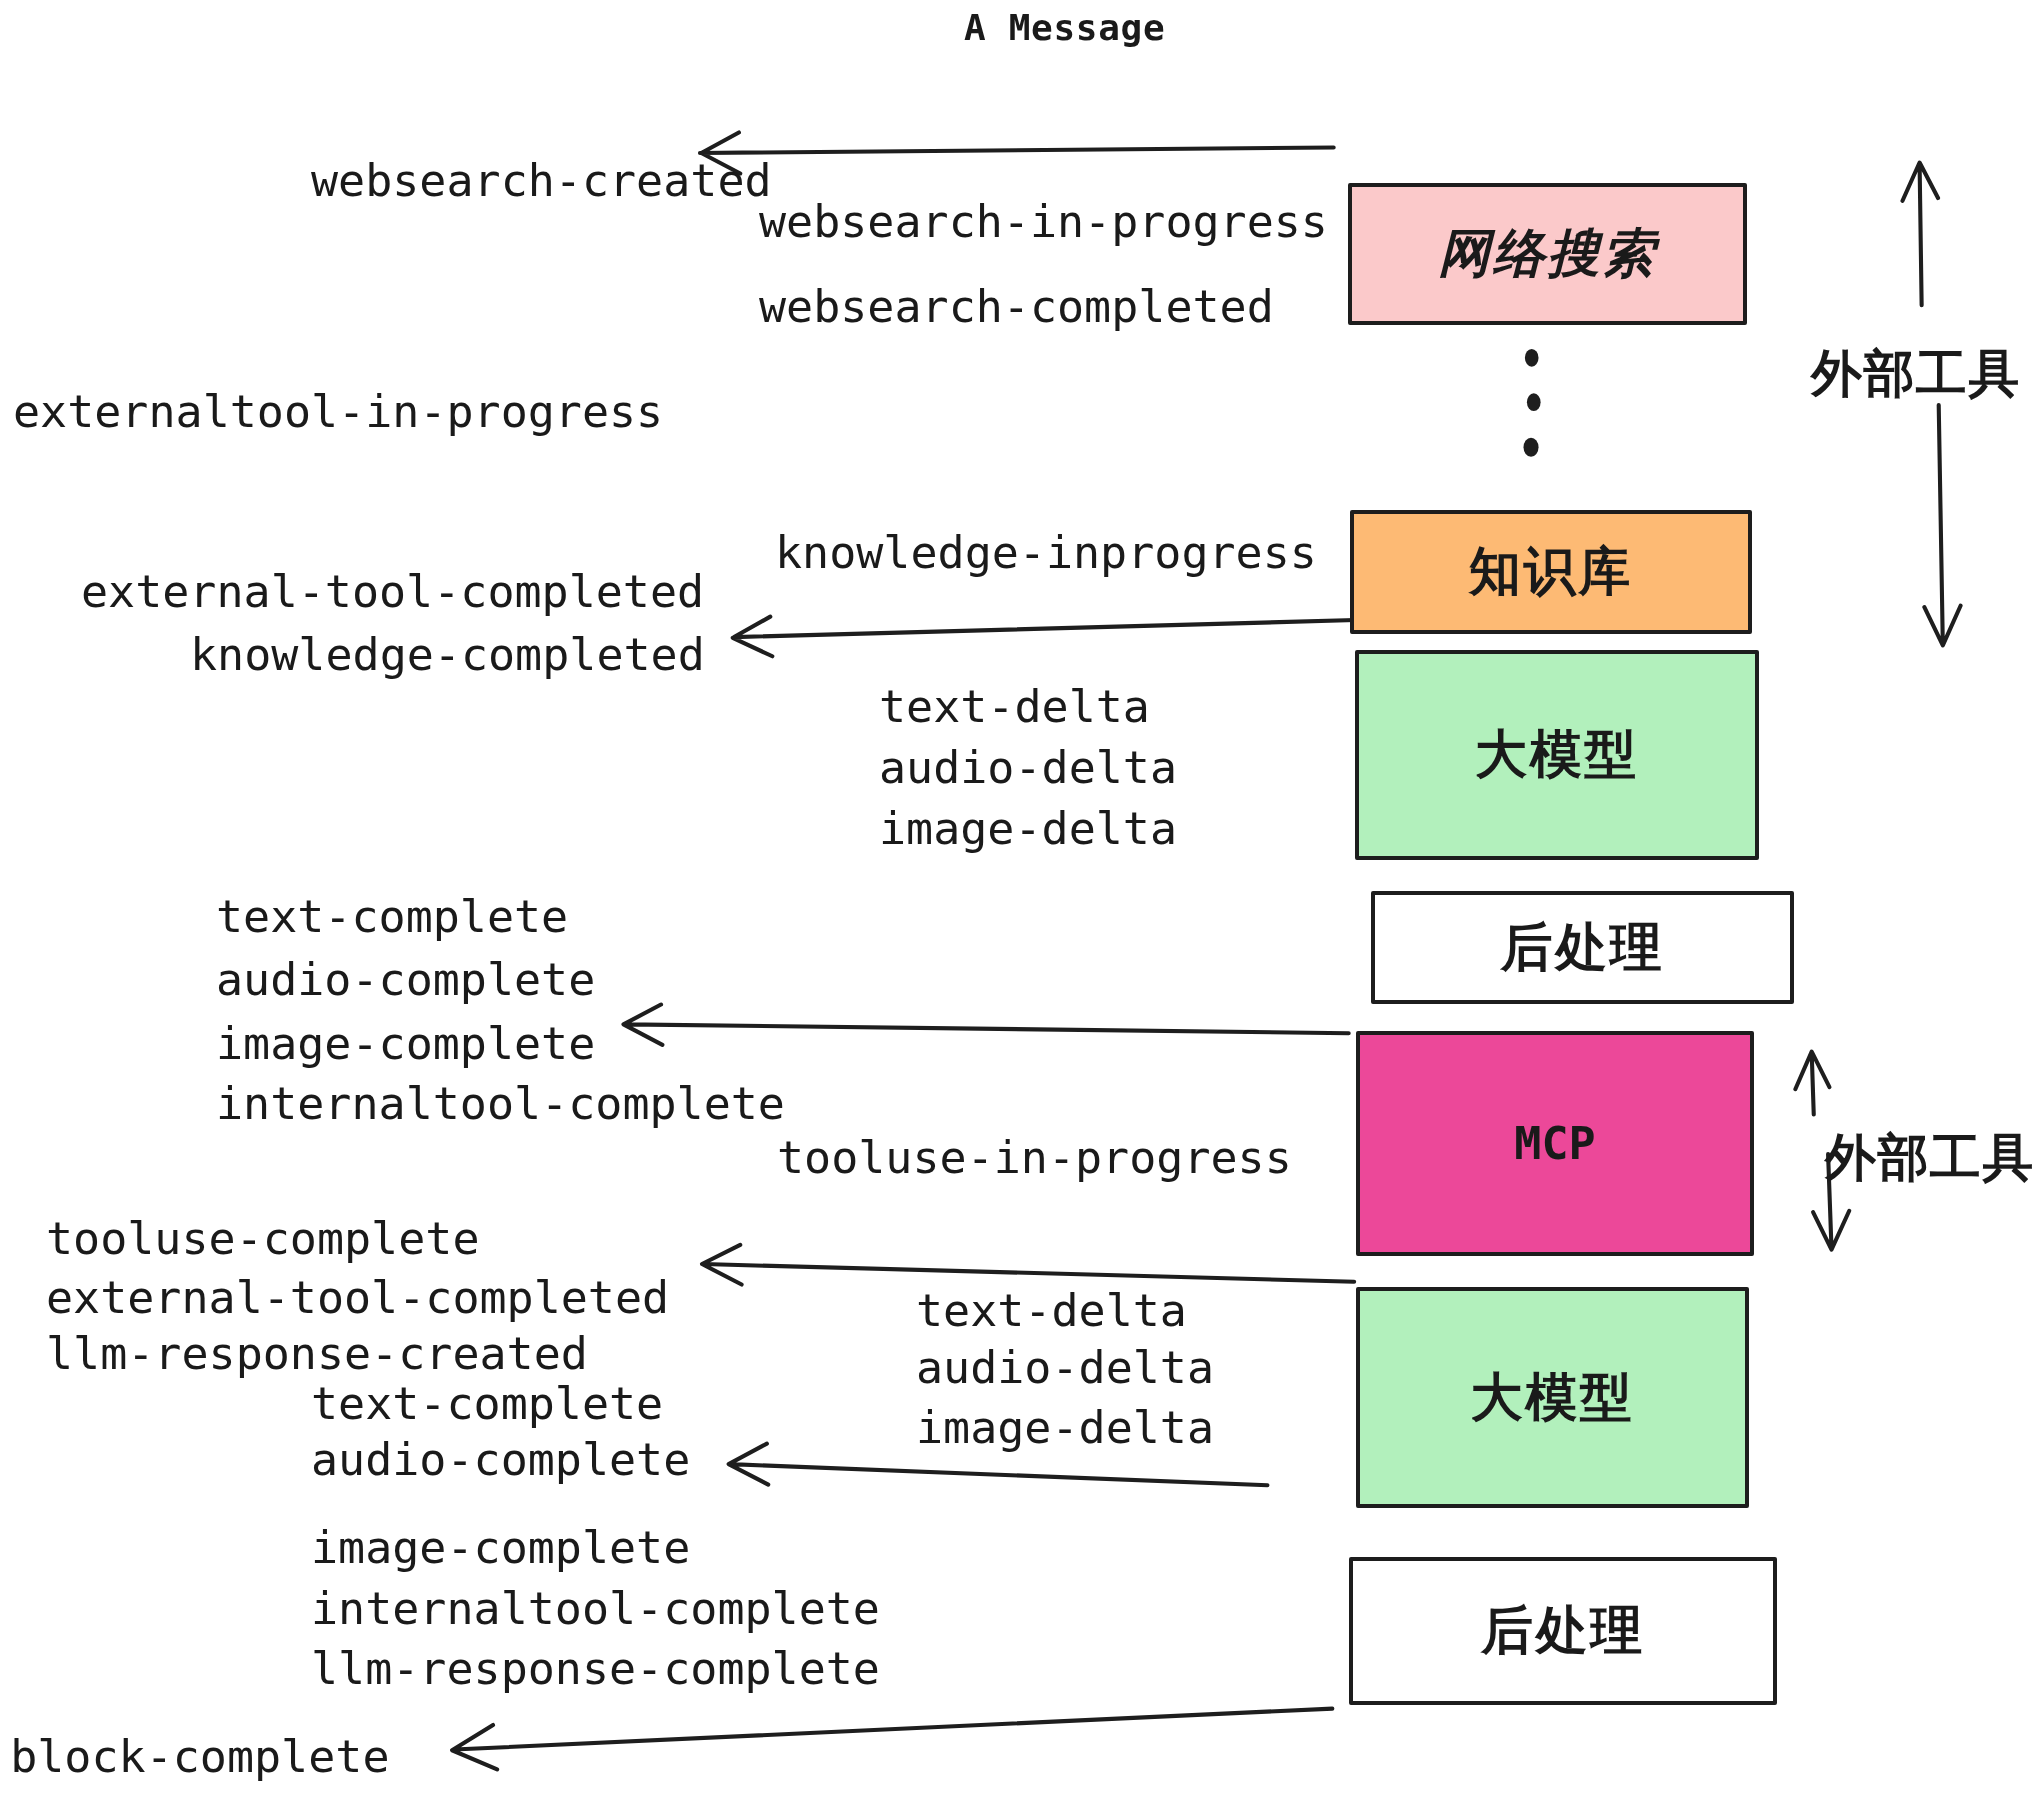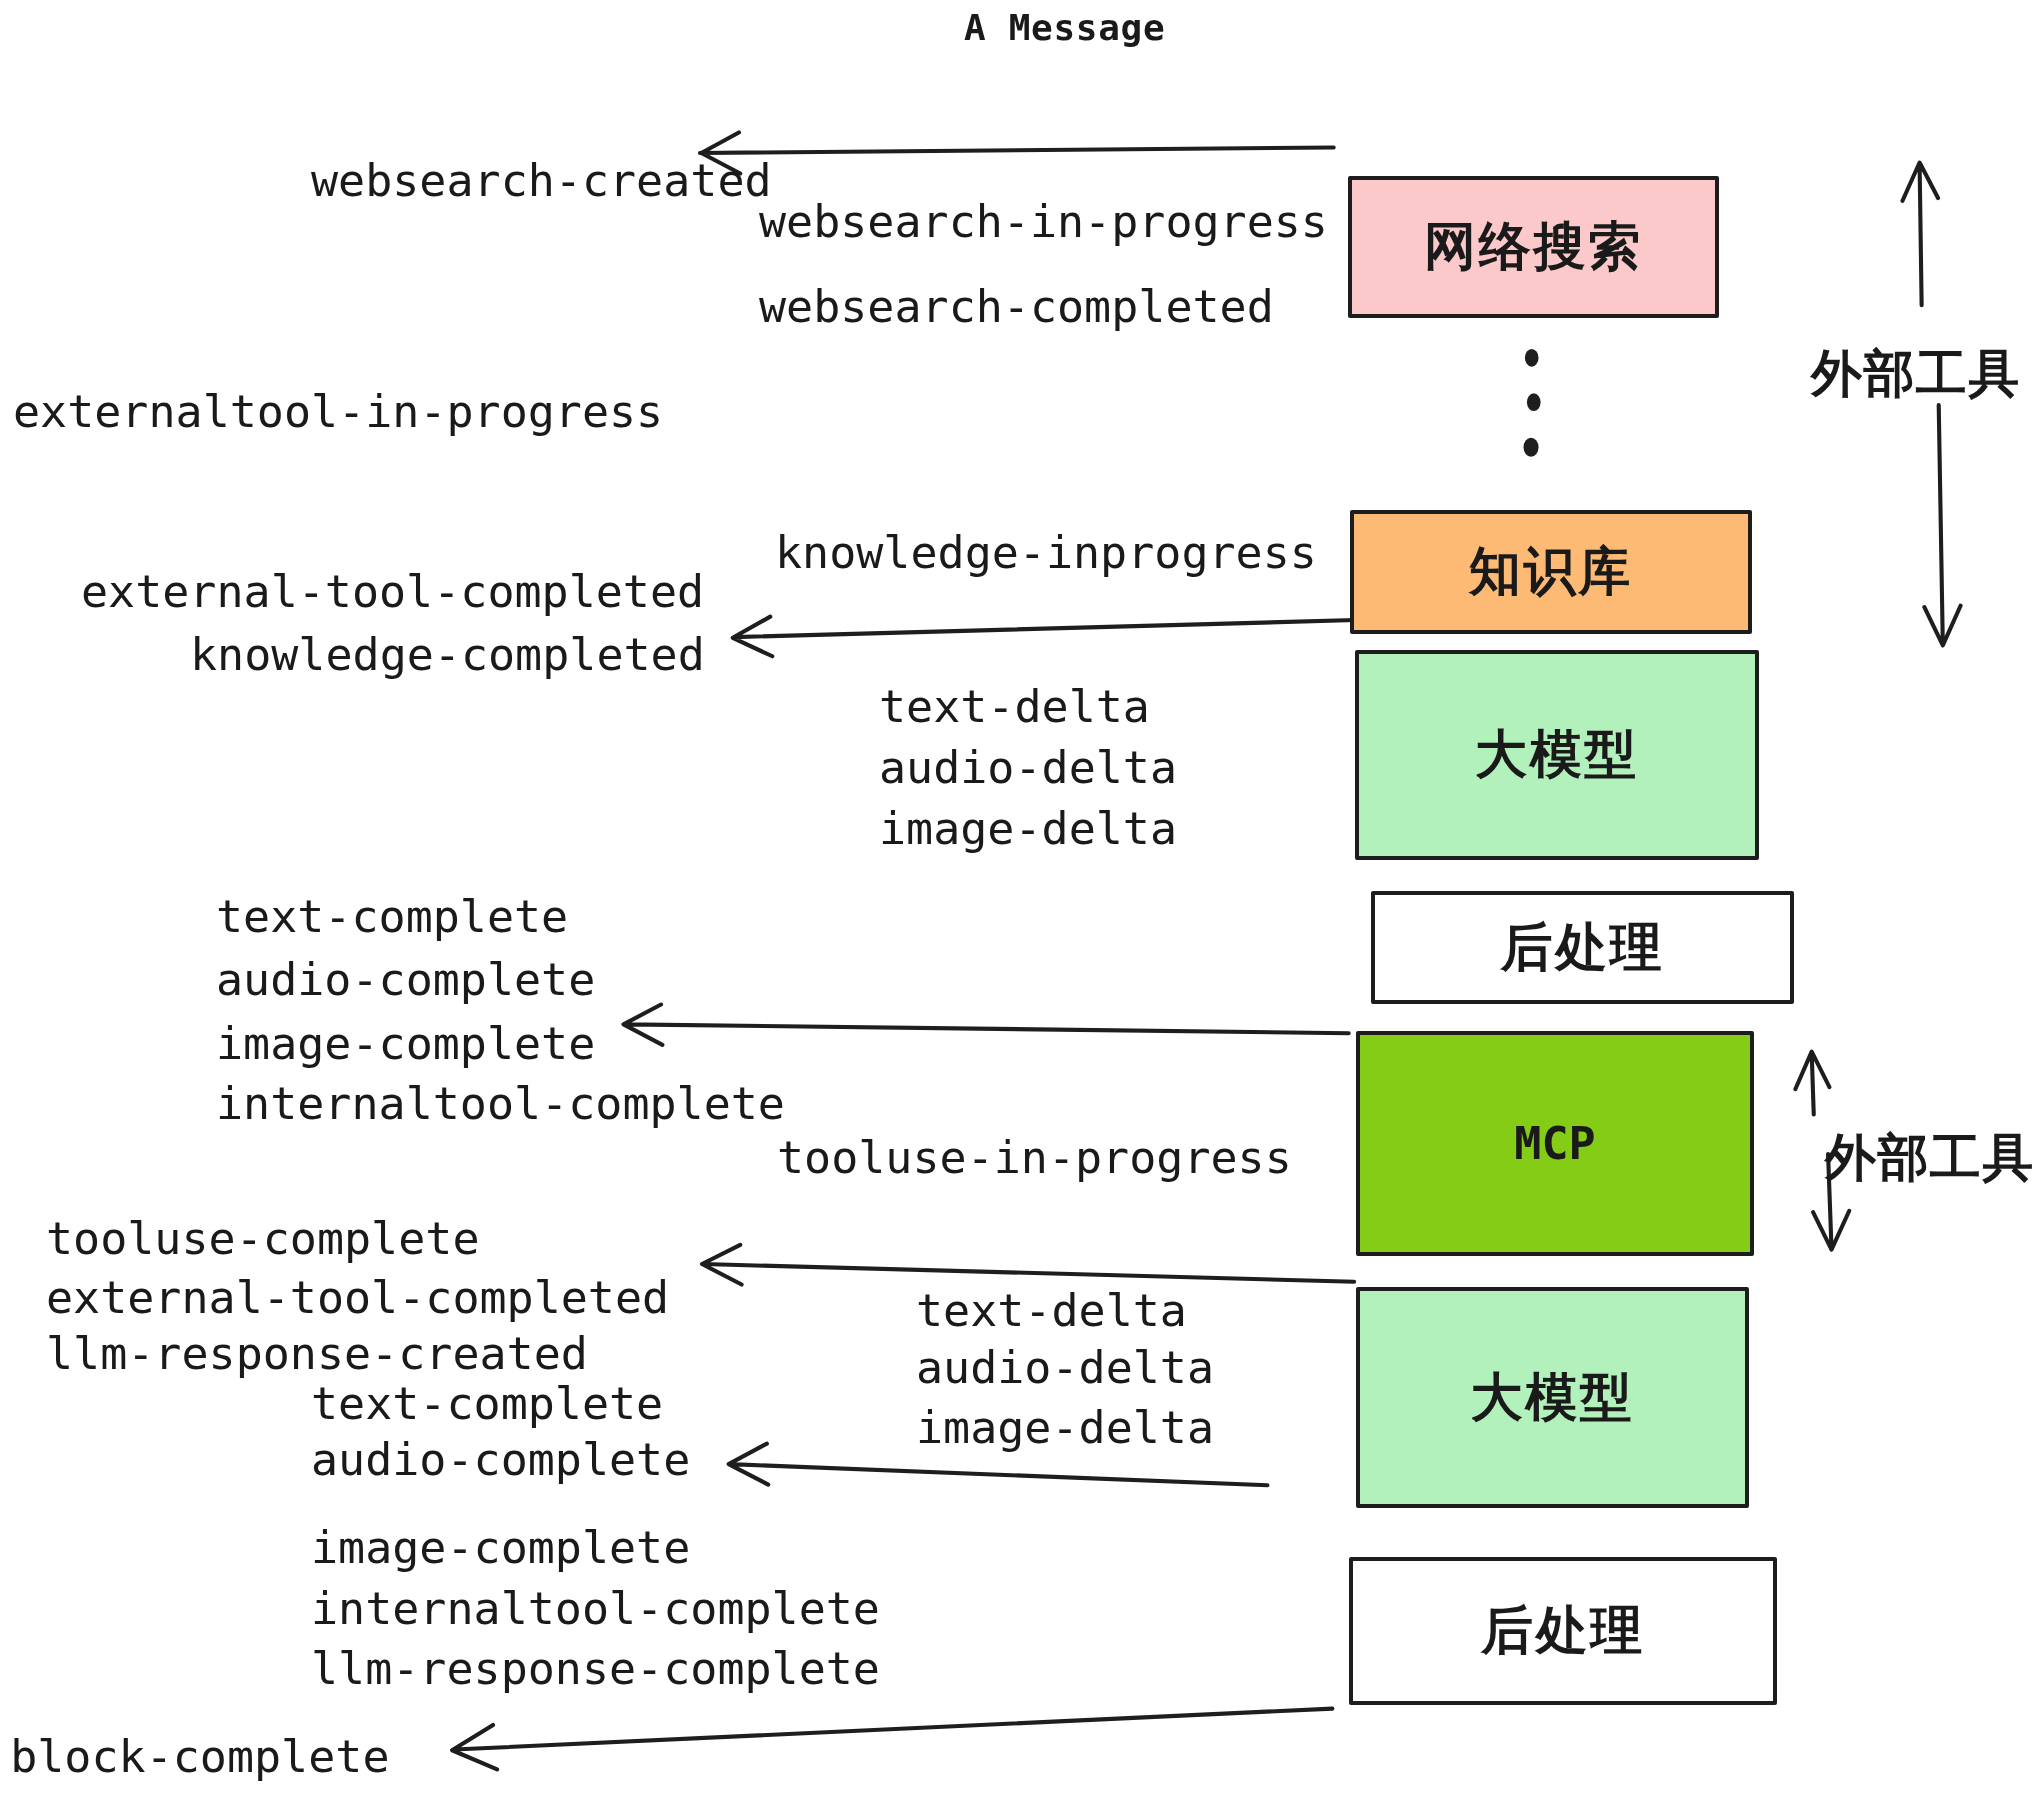--- a/index.html
+++ b/index.html
@@ -42,21 +42,21 @@
     font-weight:600;
     letter-spacing:2.7px;
     white-space:nowrap;
   }
   .box .mono-label{
     font-family:"DejaVu Sans Mono", monospace;
     font-size:45px;
     font-weight:600;
     white-space:nowrap;
   }
-  .box-websearch{left:1348px; top:176px;  width:371px; height:142px;}
+  .box-websearch{left:1348px; top:183px;  width:399px; height:142px;font-style:italic;}
   .box-knowledge{left:1350px; top:510px;  width:402px; height:124px;}
   .box-llm-1    {left:1355px; top:650px;  width:404px; height:210px;}
   .box-post-1   {left:1371px; top:891px; width:423px; height:113px; background:#ffffff;}
   .box-mcp      {left:1356px; top:1031px; width:398px; height:225px;}
   .box-llm-2    {left:1356px; top:1287px; width:393px; height:221px;}
   .box-post-2   {left:1349px; top:1557px; width:428px; height:148px; background:#ffffff;}
   .side-note{
     position:absolute;
     font-family:"DejaVu Sans", sans-serif;
     font-size:51px;
@@ -139,21 +139,21 @@
   </div>
   <div class="box box-knowledge" style="background-color: #fdba74;">
     <span class="cn-label">知识库</span>
   </div>
   <div class="box box-llm-1" style="background-color: rgb(178, 240, 188);">
     <span class="cn-label">大模型</span>
   </div>
   <div class="box box-post-1" style="background-color: rgb(255, 255, 255);">
     <span class="cn-label">后处理</span>
   </div>
-  <div class="box box-mcp" style="background-color: #84cc16;">
+  <div class="box box-mcp" style="background-color: #ec4899;">
     <span class="mono-label">MCP</span>
   </div>
   <div class="box box-llm-2" style="background-color: rgb(178, 240, 188);">
     <span class="cn-label">大模型</span>
   </div>
   <div class="box box-post-2" style="background-color: rgb(255, 255, 255);">
     <span class="cn-label">后处理</span>
   </div>
 
   <div class="side-note side-note-1">外部工具</div>

